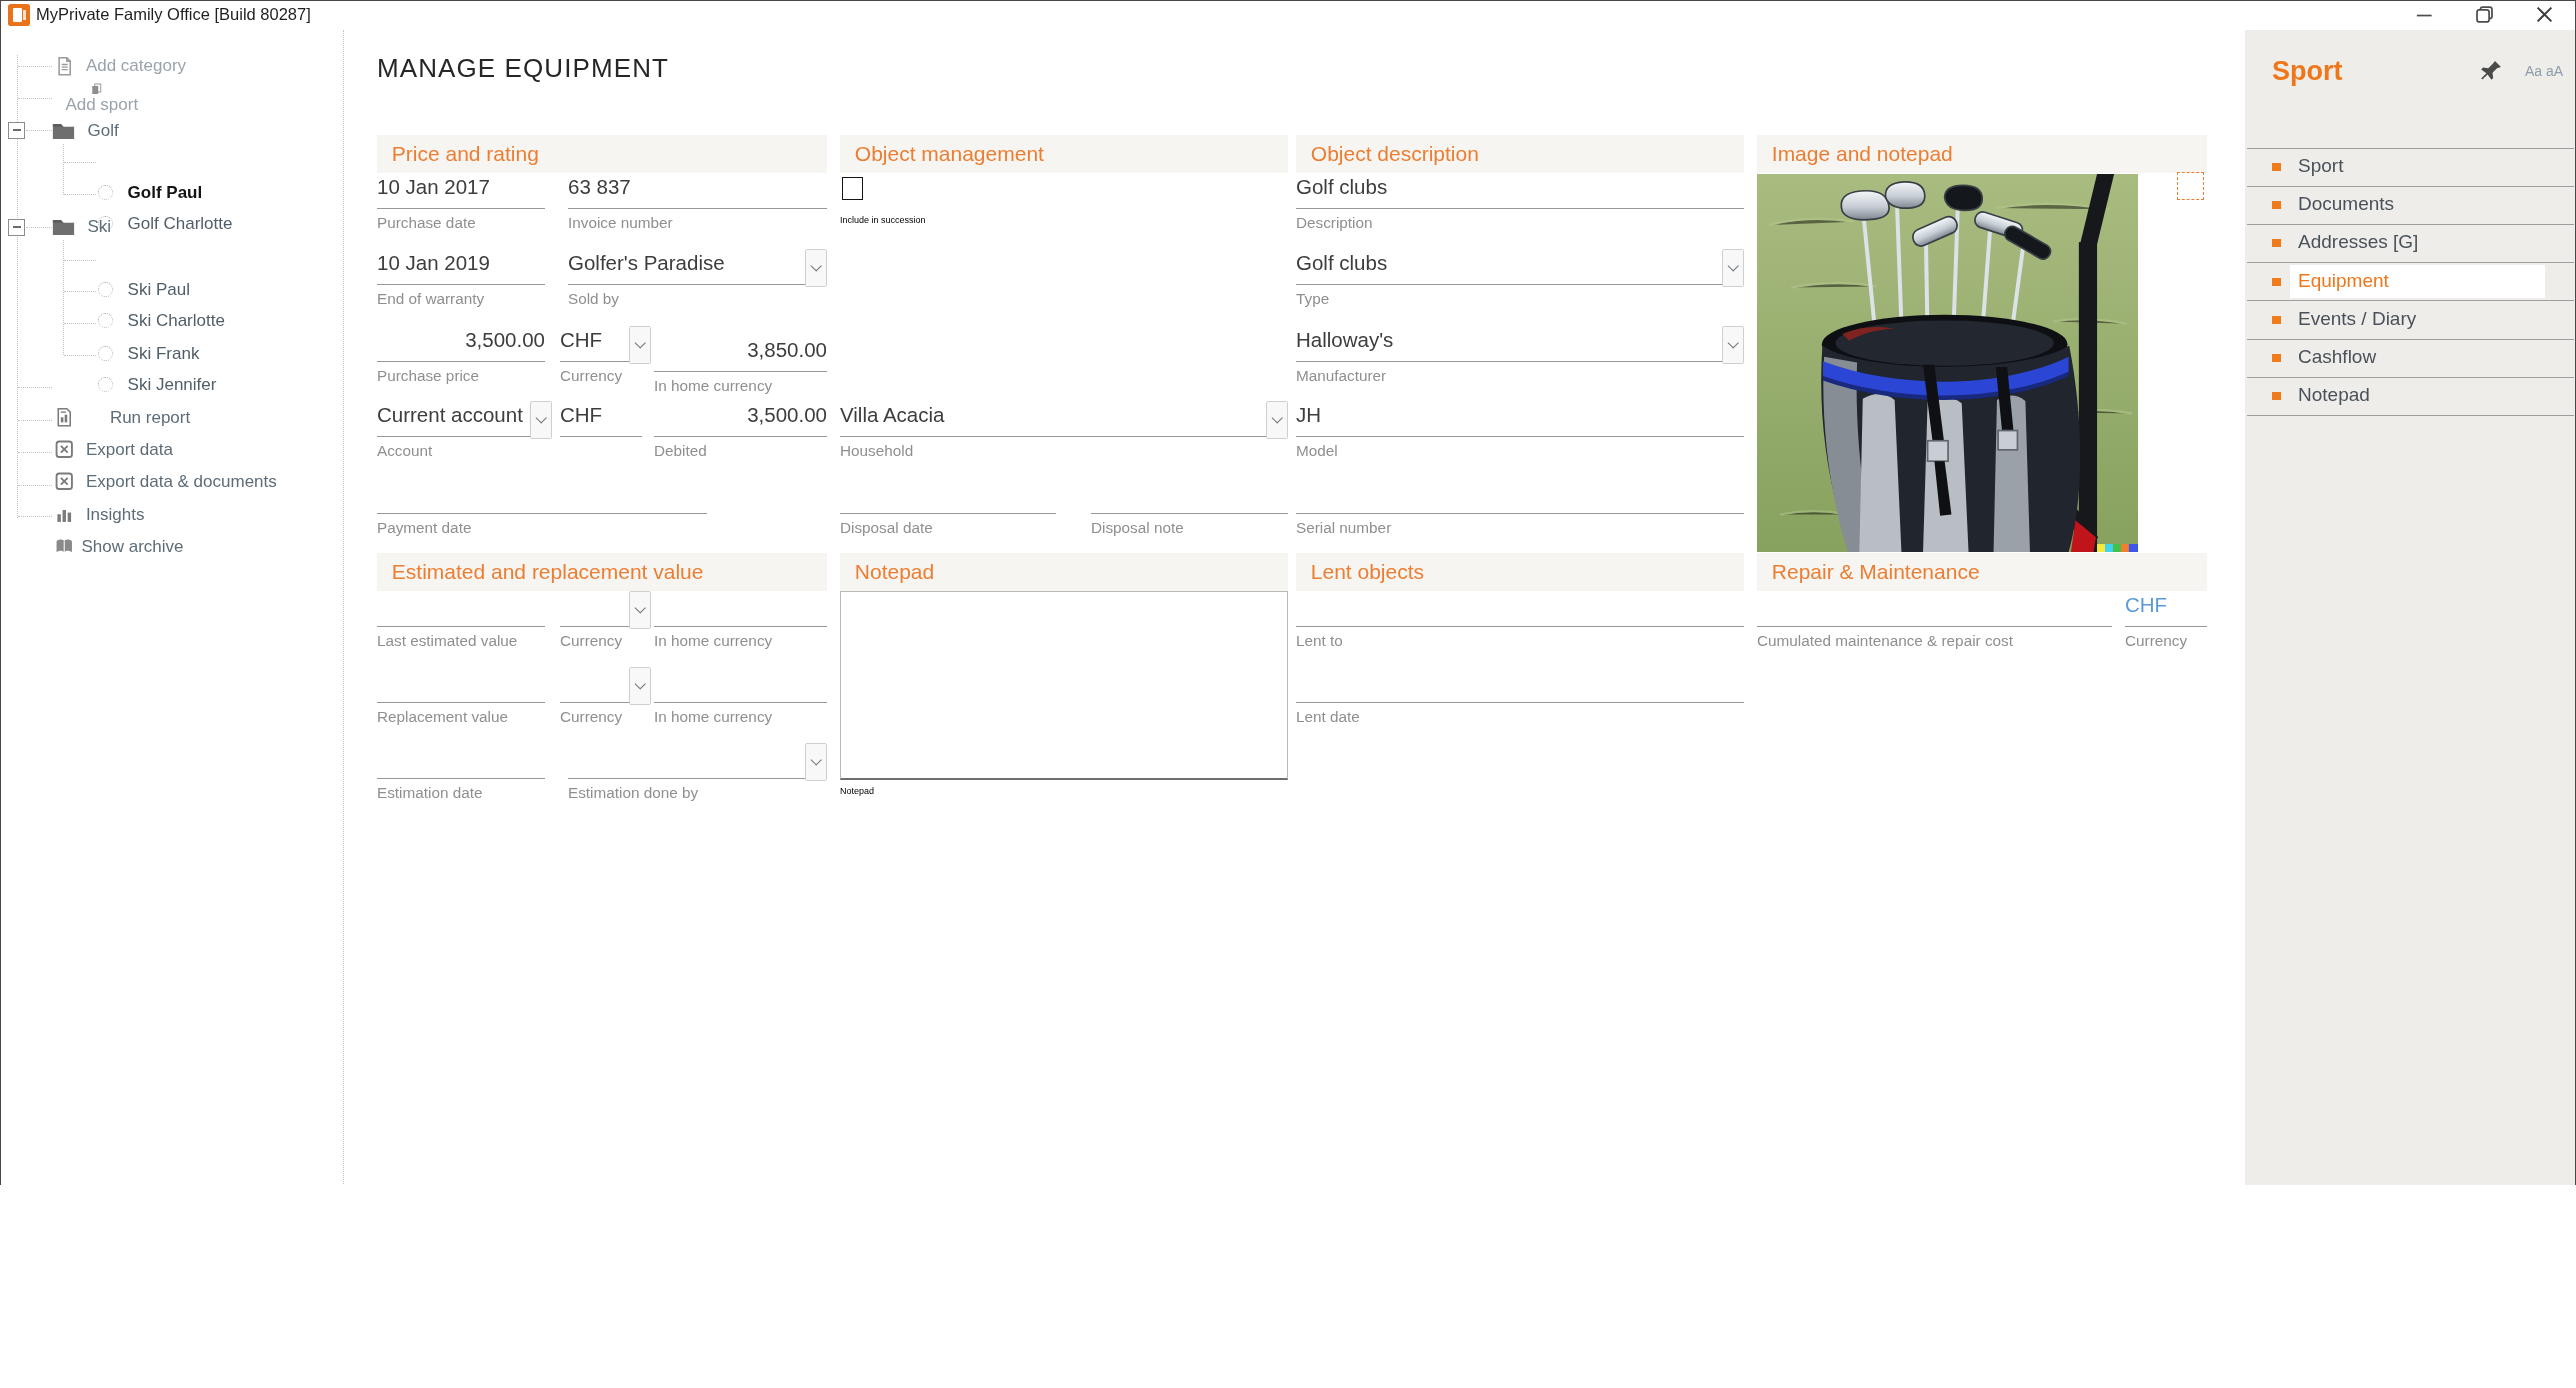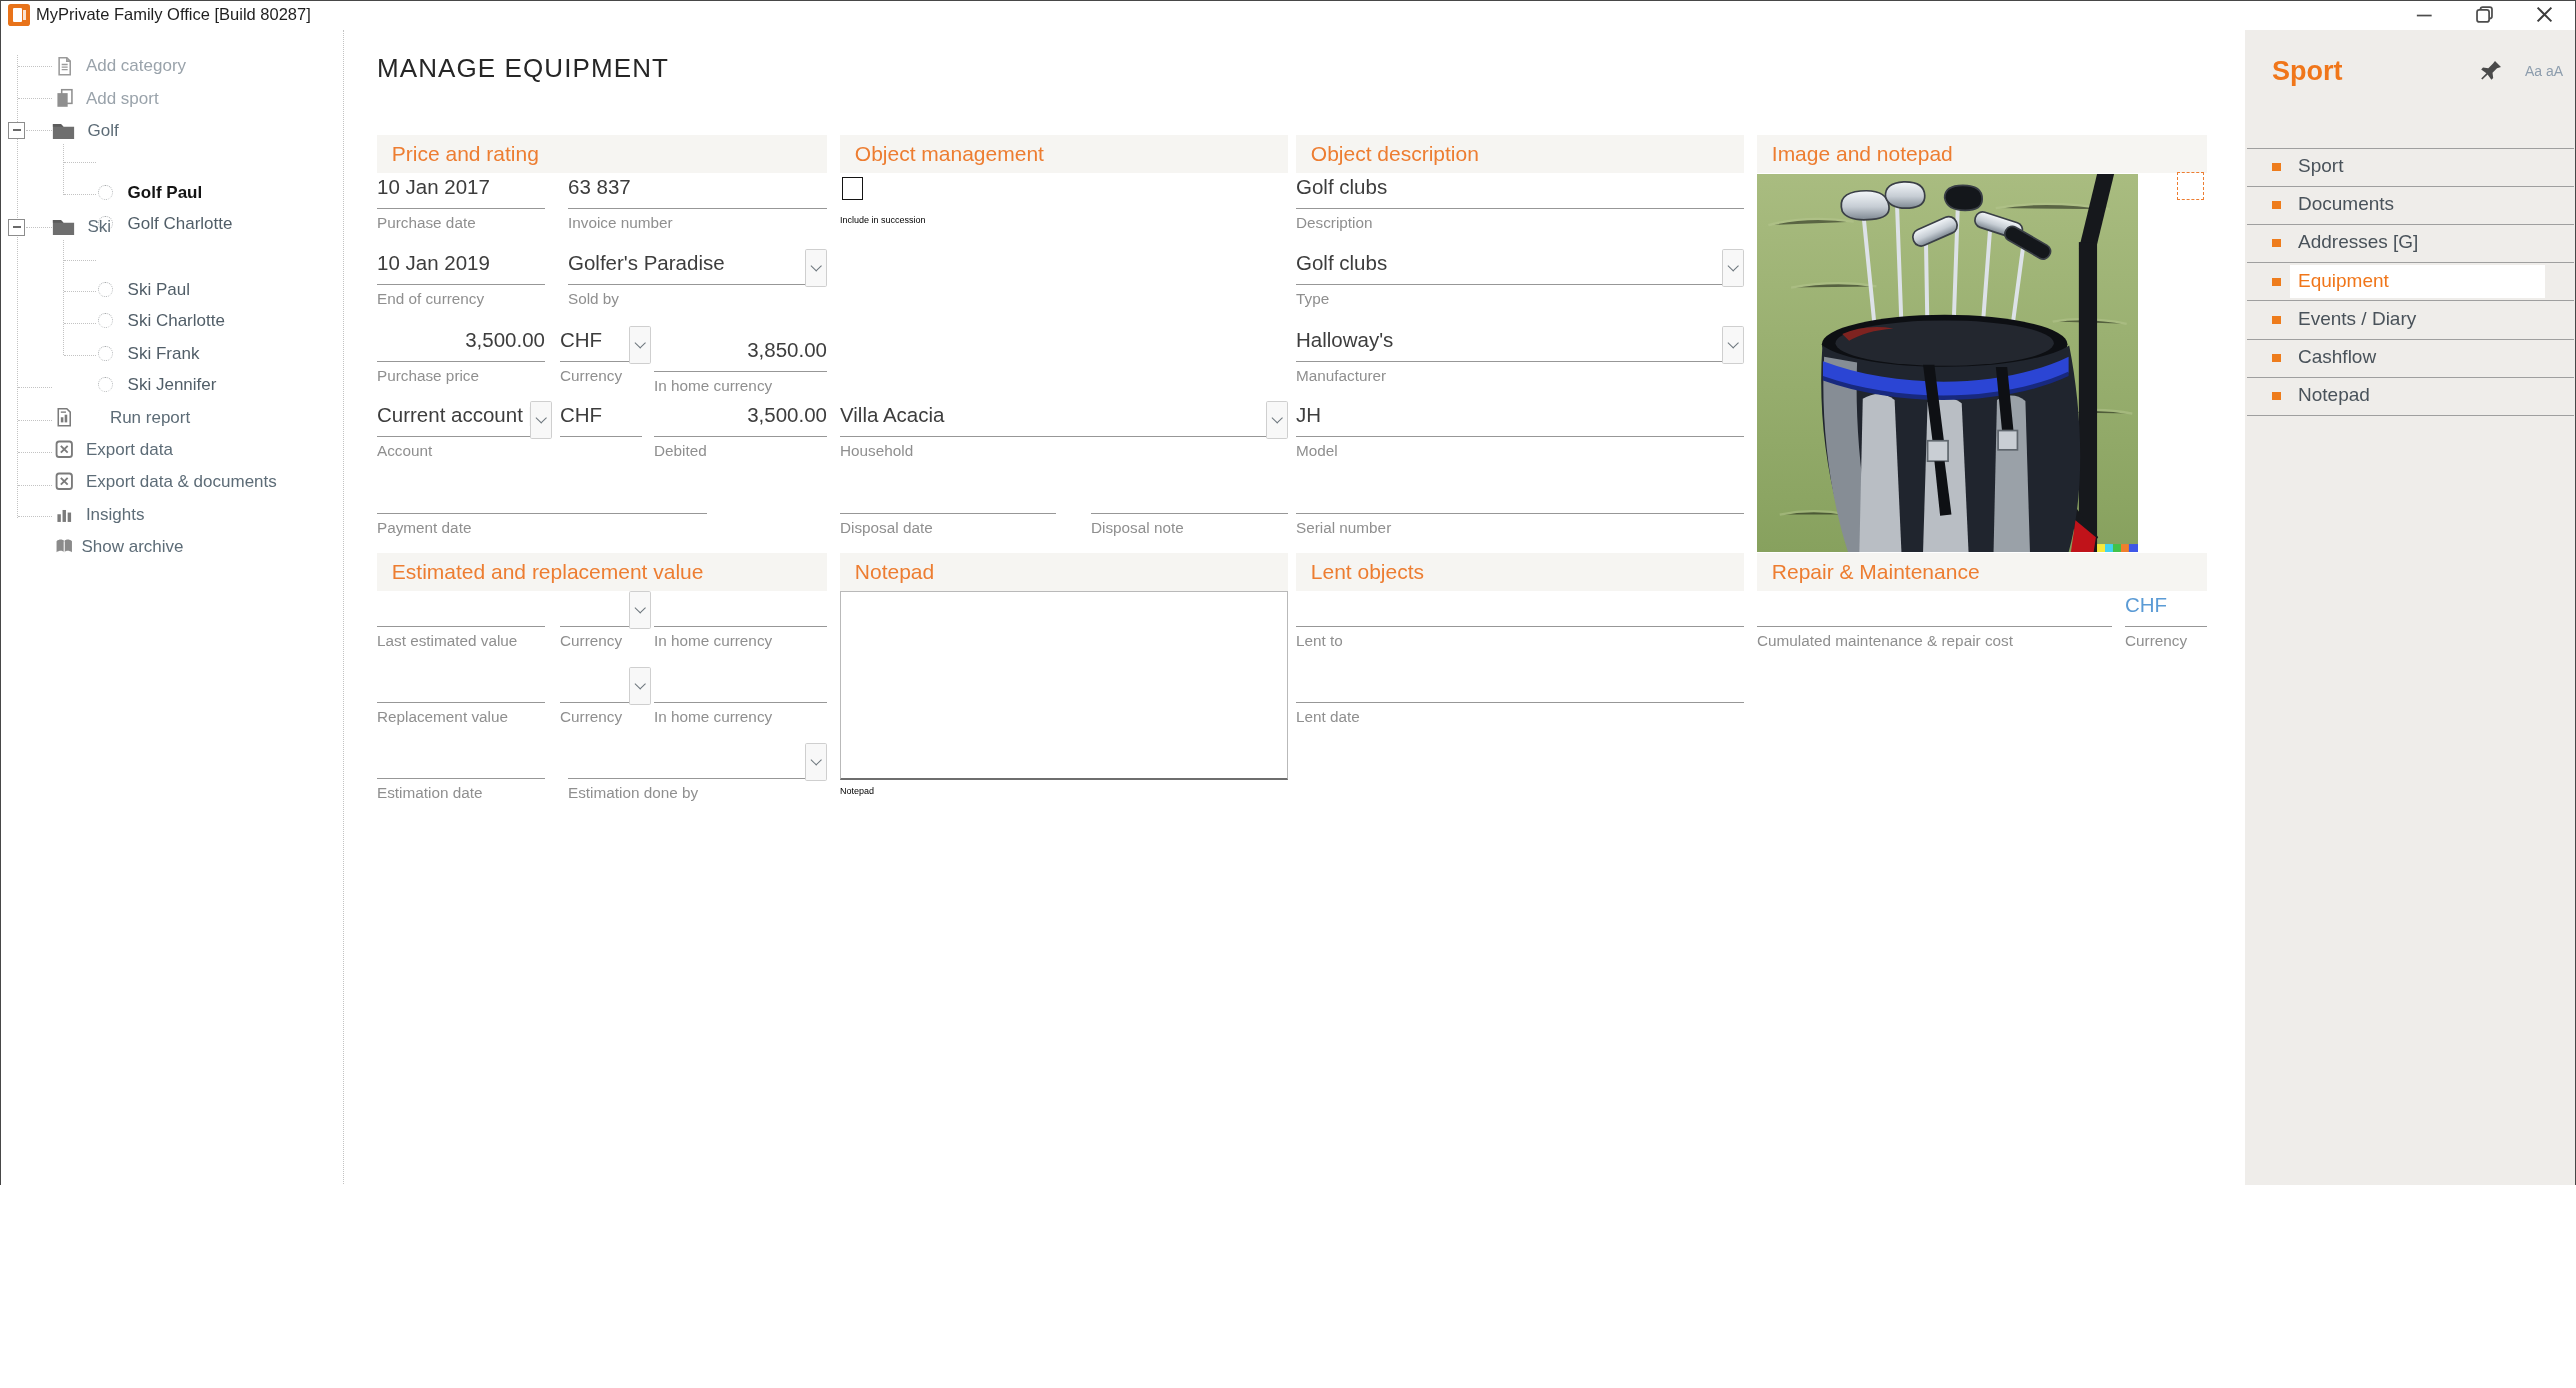--- a/index.html
+++ b/index.html
@@ -86,21 +86,21 @@
     <div class="xbox" style="left:8px;top:189px;"></div>
 
     <div class="titem" style="left:54px;top:20.5px;color:#9aa3ab;">
       <svg width="20.5" height="20.5" viewBox="0 0 24 24">
           <path d="M6 2h9l4 4v16H6z" fill="none" stroke="#9a9a9a" stroke-width="1.8"></path>
           <path d="M15 2v4h4" fill="none" stroke="#9a9a9a" stroke-width="1.8"></path>
           <path d="M9 10h7M9 13h7M9 16h7" stroke="#9a9a9a" stroke-width="1.6"></path>
         </svg>
       <span style="margin-left:11.4px;">Add category</span>
     </div>
-    <div class="titem" style="left:54px;top:53px;color:#9aa3ab;">
+    <div class="titem" style="left:54px;top:53px;color:#9aa3ab;flex-direction:column;">
       <svg width="20.5" height="20.5" viewBox="0 0 24 24">
           <rect x="4" y="6" width="12" height="16" fill="#8f8f8f"></rect>
           <rect x="9" y="2" width="12" height="16" fill="none" stroke="#8f8f8f" stroke-width="1.8"></rect>
         </svg>
       <span style="margin-left:11.4px;">Add sport</span>
     </div>
     <div class="titem" style="left:52px;top:85px;">
       <svg width="23" height="20.5" viewBox="0 0 26 22">
           <path d="M1 4h9l3 3h12v14H1z" fill="#6e6e6e"></path>
           <path d="M1 4h9l3 3H1z" fill="#5c5c5c"></path>
@@ -207,21 +207,21 @@
   <div class="field" style="left:377px;top:168px;width:168px;">
     <div class="val">10 Jan 2017</div>
     <div class="lab">Purchase date</div>
   </div>
   <div class="field" style="left:568px;top:168px;width:259px;">
     <div class="val">63 837</div>
     <div class="lab">Invoice number</div>
   </div>
   <div class="field" style="left:377px;top:244px;width:168px;">
     <div class="val">10 Jan 2019</div>
-    <div class="lab">End of currency</div>
+    <div class="lab">End of warranty</div>
   </div>
   <div class="field" style="left:568px;top:244px;width:259px;">
     <div class="val">Golfer's Paradise</div>
     <div class="lab">Sold by</div>
     <div class="dd" style="right:0;">
         <span class="chev"></span>
       </div>
   </div>
   <div class="field num" style="left:377px;top:321px;width:168px;">
     <div class="val">3,500.00</div>

